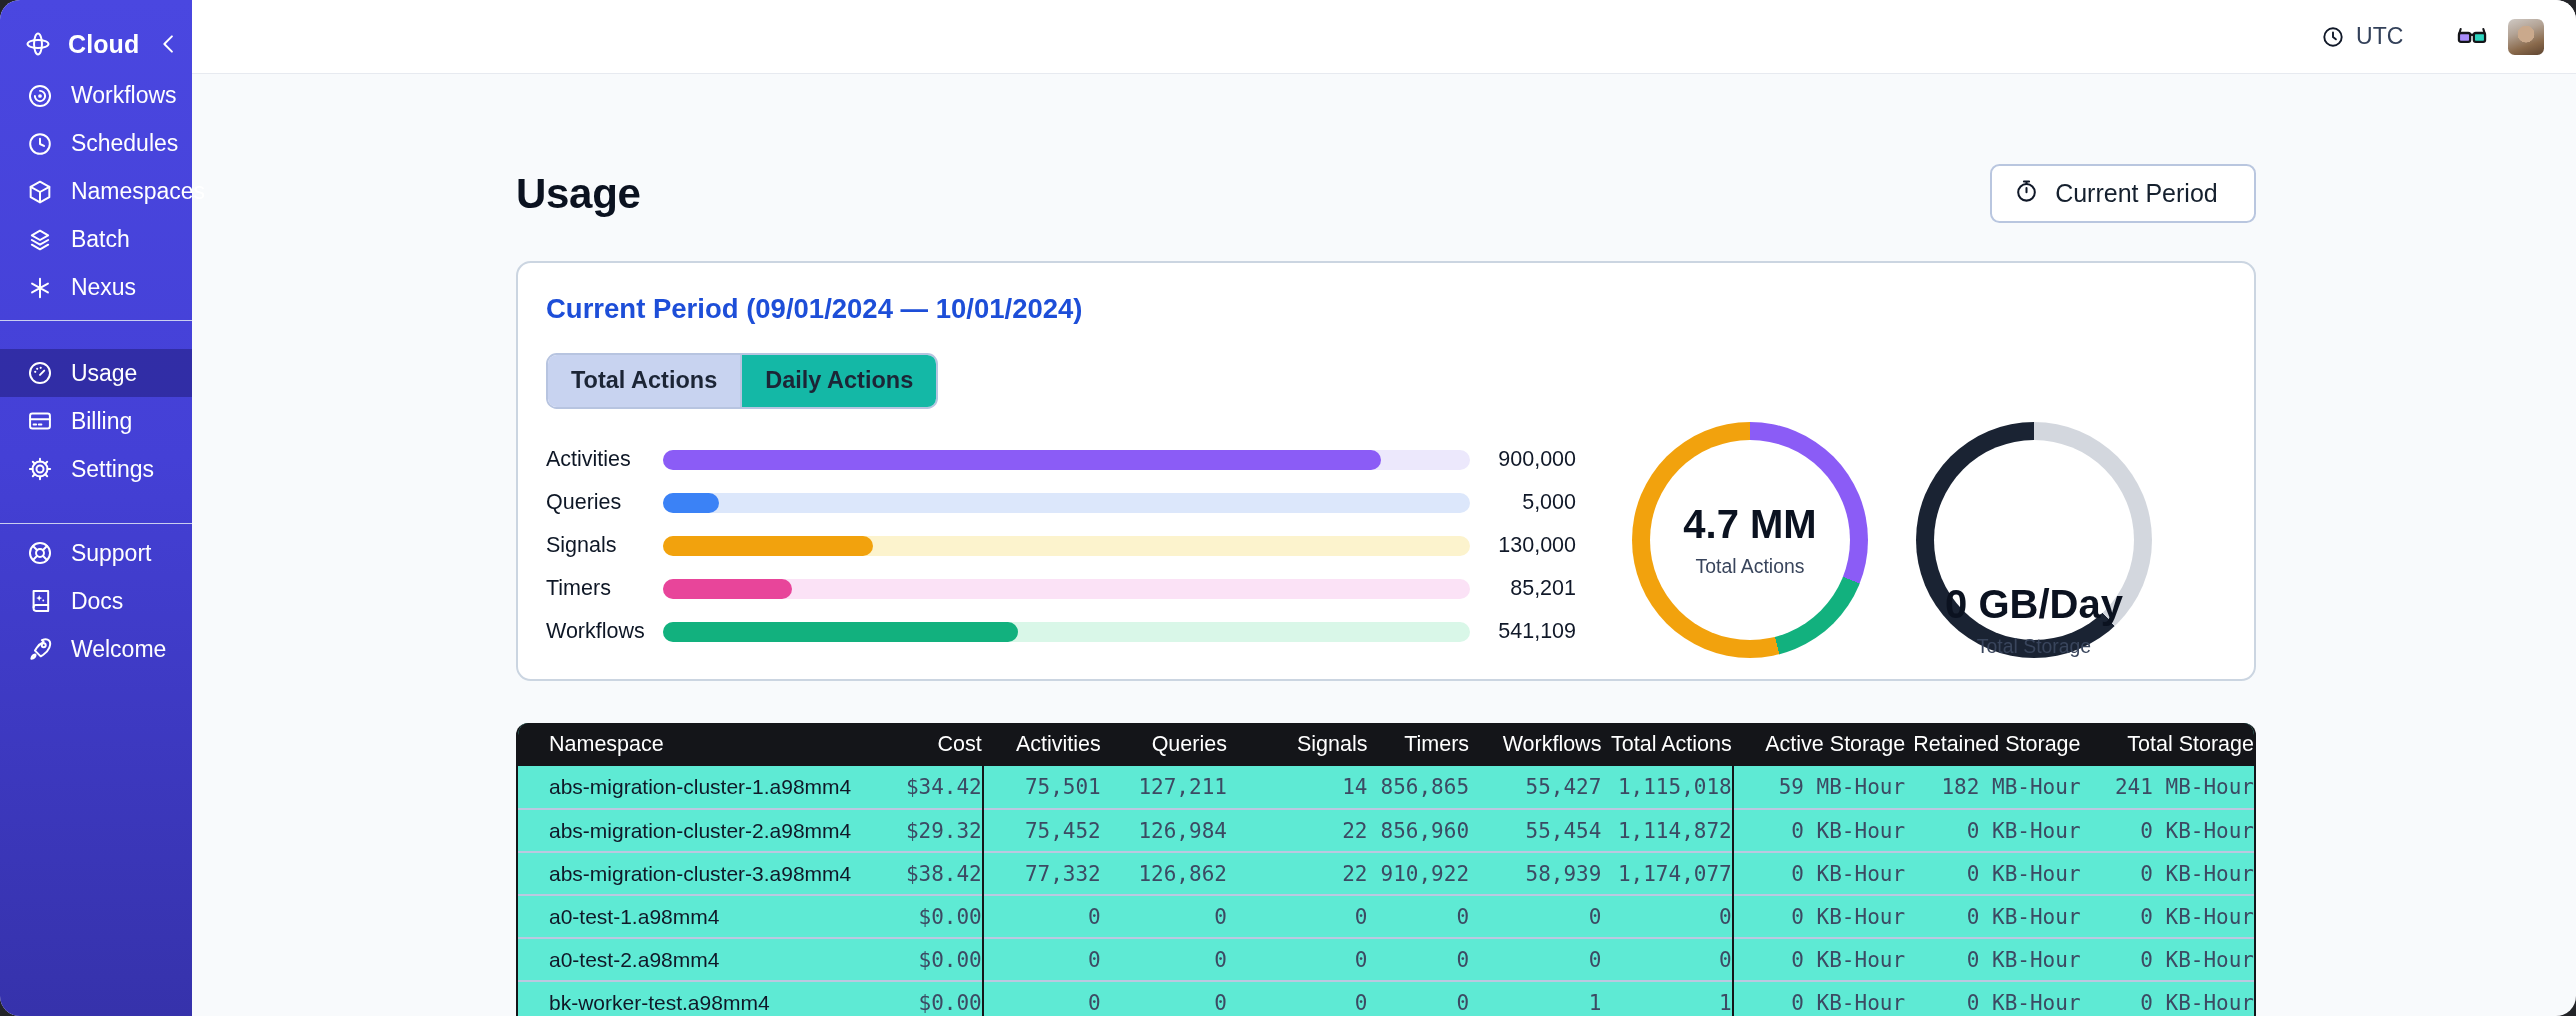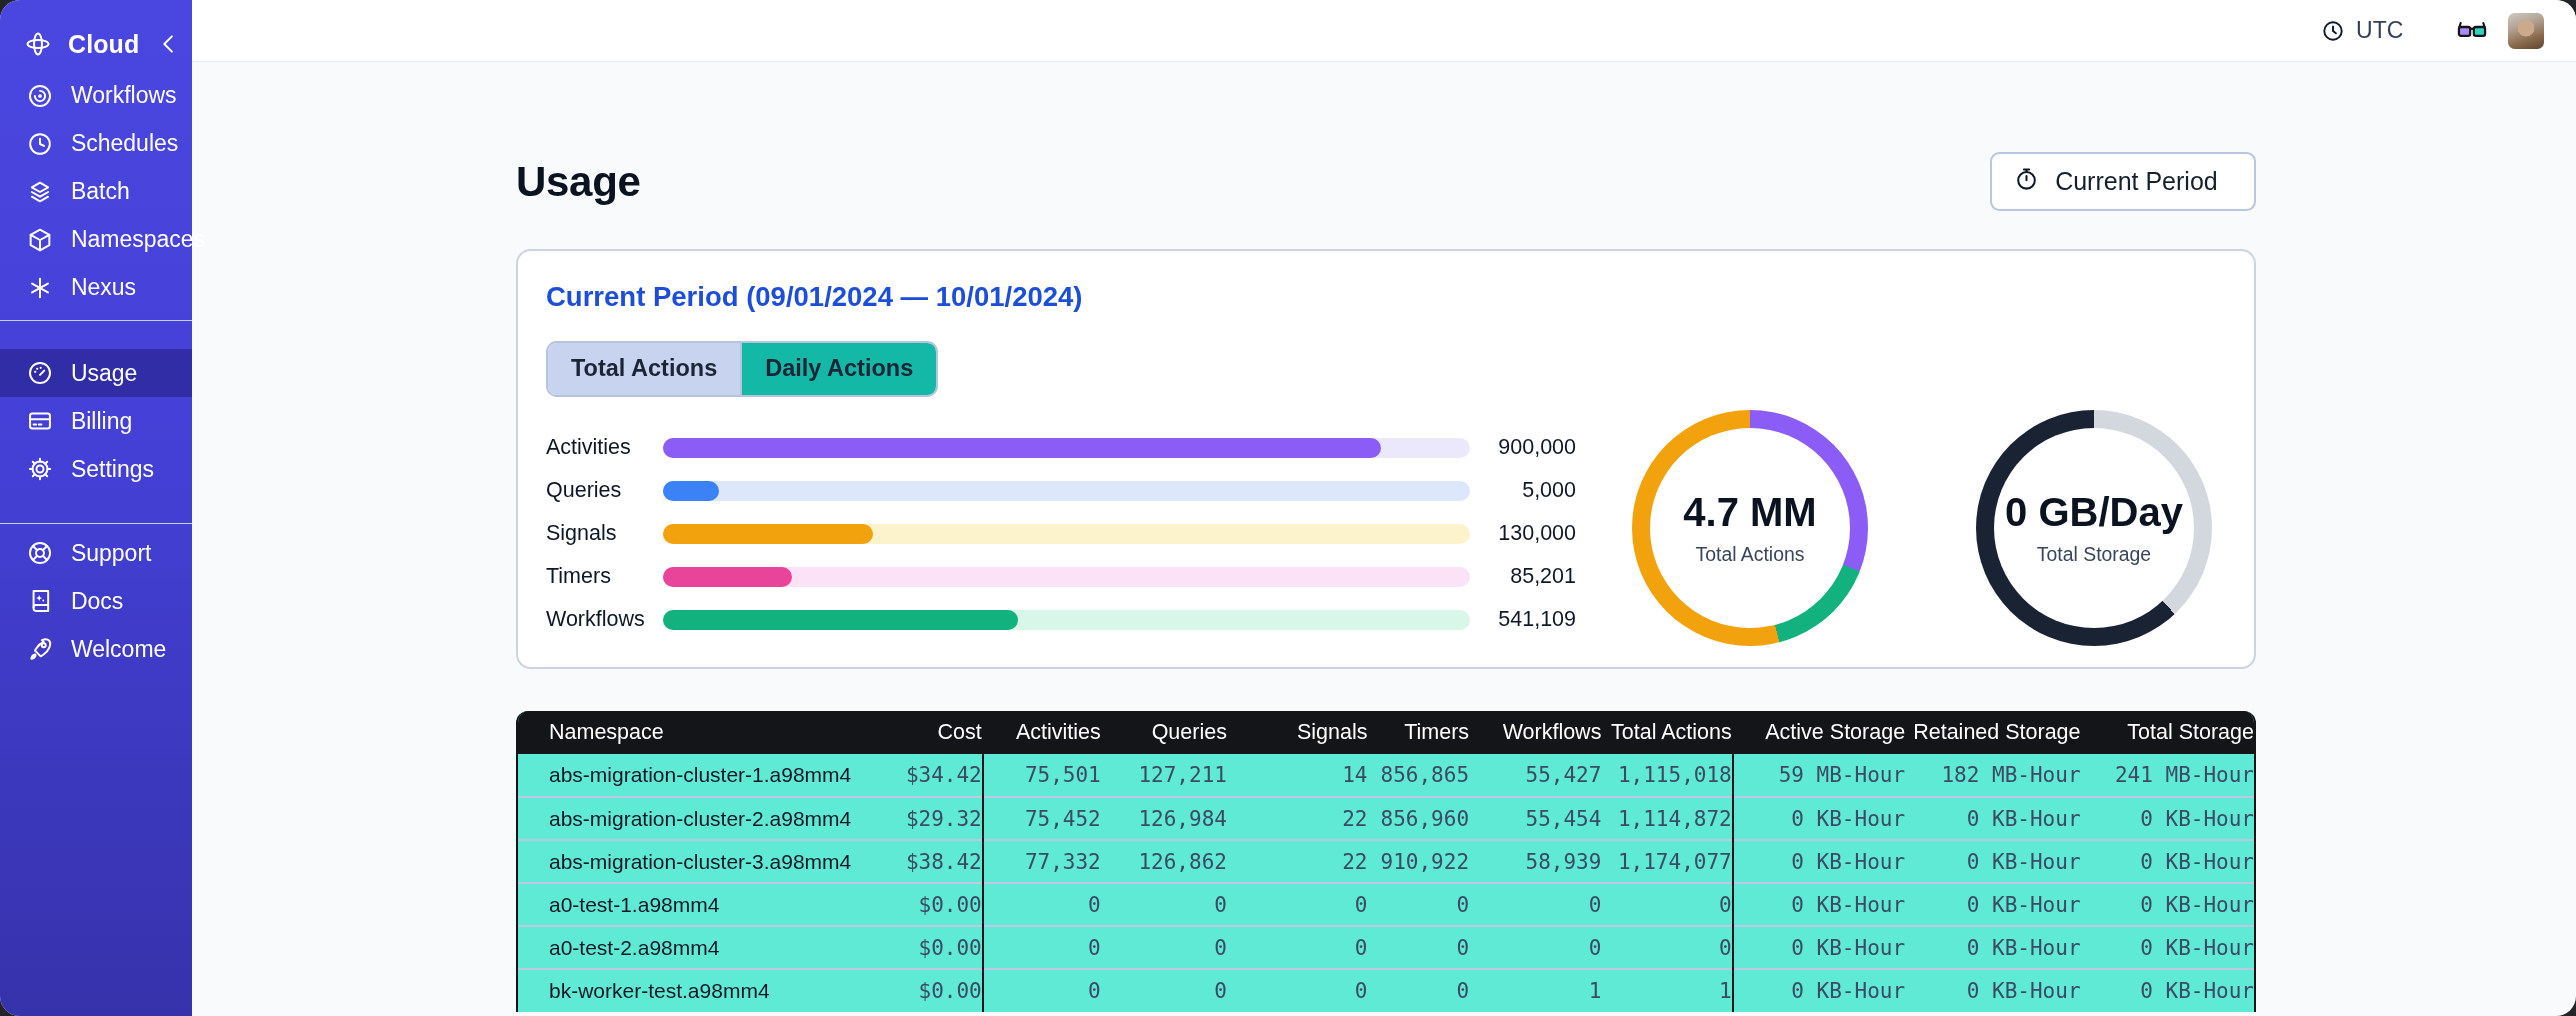--- a/index.html
+++ b/index.html
@@ -29,21 +29,21 @@
   .side-divider { height:1.3px; background:rgba(226,231,245,0.85); flex:none; }
   #group-0 { margin-top:8px; }
   #divider-0 { margin-top:8px; }
   #group-1 { margin-top:28px; }
   #divider-1 { margin-top:29.5px; }
   #group-2 { margin-top:5.4px; }
 
   
   .main { flex:1; display:flex; flex-direction:column; min-width:0; }
   .topbar {
-    height:62px; flex:none; background:#fff; border-bottom:1.3px solid #e7eaf0;
+    height:74px; flex:none; background:#fff; border-bottom:1.3px solid #e7eaf0;
     display:flex; align-items:center; justify-content:flex-end; padding-right:20px;
   }
   .tz-group { display:flex; align-items:center; gap:10.7px; color:#33415a; font-size:23px; cursor:pointer; }
   .tz-group svg { display:block; }
   .glasses-btn { margin-left:42px; display:flex; cursor:pointer; }
   .avatar {
     margin-left:20px; width:36px; height:36px; border-radius:6.7px; cursor:pointer;
     background:
       radial-gradient(circle at 50% 42%, #caa98c 0 30%, transparent 31%),
       linear-gradient(160deg,#cfc9c4 0%,#b3a395 35%,#8a6a4c 70%,#5e4430 100%);
@@ -80,21 +80,21 @@
 
   .donut {
     position:absolute; width:236px; height:236px; border-radius:50%;
     display:flex; align-items:center; justify-content:center;
   }
   .donut::before { content:""; position:absolute; inset:18px; background:#fff; border-radius:50%; }
   .donut-center { position:relative; z-index:1; text-align:center; }
   .donut-value { font-size:40px; font-weight:600; color:#0b1220; }
   .donut-label { margin-top:8px; font-size:19.4px; color:#39455c; }
   #donut-0 { left:1114px; top:159px; }
-  #donut-1 { left:1458px; top:159px; }
+  #donut-1 { left:1398px; top:159px;align-items:flex-end; }
 
   
   .table-wrap {
     margin-top:42px; border-left:2.7px solid #141519; border-right:2.7px solid #141519;
     border-top-left-radius:12px; border-top-right-radius:12px; overflow:hidden; background:#5eead4;
   }
   table { width:100%; border-collapse:collapse; table-layout:fixed; }
   thead th { background:#141519; color:#fff; font-size:21.5px; font-weight:500; height:43px; text-align:right; padding:0; white-space:nowrap; }
   thead th.first { text-align:left; padding-left:31px; }
   tbody td { height:43px; font-size:21px; color:#3c4a63; text-align:right; padding:0; white-space:nowrap; font-family:"DejaVu Sans Mono", monospace; }
@@ -140,35 +140,35 @@
               <svg viewBox="0 0 24 24" fill="none" stroke="currentColor" stroke-width="1.7" stroke-linecap="round" stroke-linejoin="round">
                 <circle cx="12" cy="12" r="8.4"></circle>
                 <path d="M12 7.4V12l3.4 1.7"></path>
               </svg>
             </span>
             <span>Schedules</span>
           </div>
           <div class="nav-item">
             <span class="nav-icon">
               <svg viewBox="0 0 24 24" fill="none" stroke="currentColor" stroke-width="1.7" stroke-linecap="round" stroke-linejoin="round">
+                <path d="M12 3.2 20 7.6v8.8L12 20.8 4 16.4V7.6Z"></path>
+                <path d="M4 7.6 12 12l8-4.4M12 12v8.8"></path>
+              </svg>
+            </span>
+            <span>Namespaces</span>
+          </div>
+          <div class="nav-item">
+            <span class="nav-icon">
+              <svg viewBox="0 0 24 24" fill="none" stroke="currentColor" stroke-width="1.7" stroke-linecap="round" stroke-linejoin="round">
                 <path d="M12 4l7 4-7 4-7-4Z"></path>
                 <path d="m5 12 7 4 7-4"></path>
                 <path d="m5 16 7 4 7-4"></path>
               </svg>
             </span>
             <span>Batch</span>
-          </div>
-          <div class="nav-item">
-            <span class="nav-icon">
-              <svg viewBox="0 0 24 24" fill="none" stroke="currentColor" stroke-width="1.7" stroke-linecap="round" stroke-linejoin="round">
-                <path d="M12 3.2 20 7.6v8.8L12 20.8 4 16.4V7.6Z"></path>
-                <path d="M4 7.6 12 12l8-4.4M12 12v8.8"></path>
-              </svg>
-            </span>
-            <span>Namespaces</span>
           </div>
           <div class="nav-item">
             <span class="nav-icon">
               <svg viewBox="0 0 24 24" fill="none" stroke="currentColor" stroke-width="1.7" stroke-linecap="round" stroke-linejoin="round">
                 <path d="M12 4v16M5.2 8.2l13.6 7.6M18.8 8.2 5.2 15.8"></path>
               </svg>
             </span>
             <span>Nexus</span>
           </div>
         </div>

